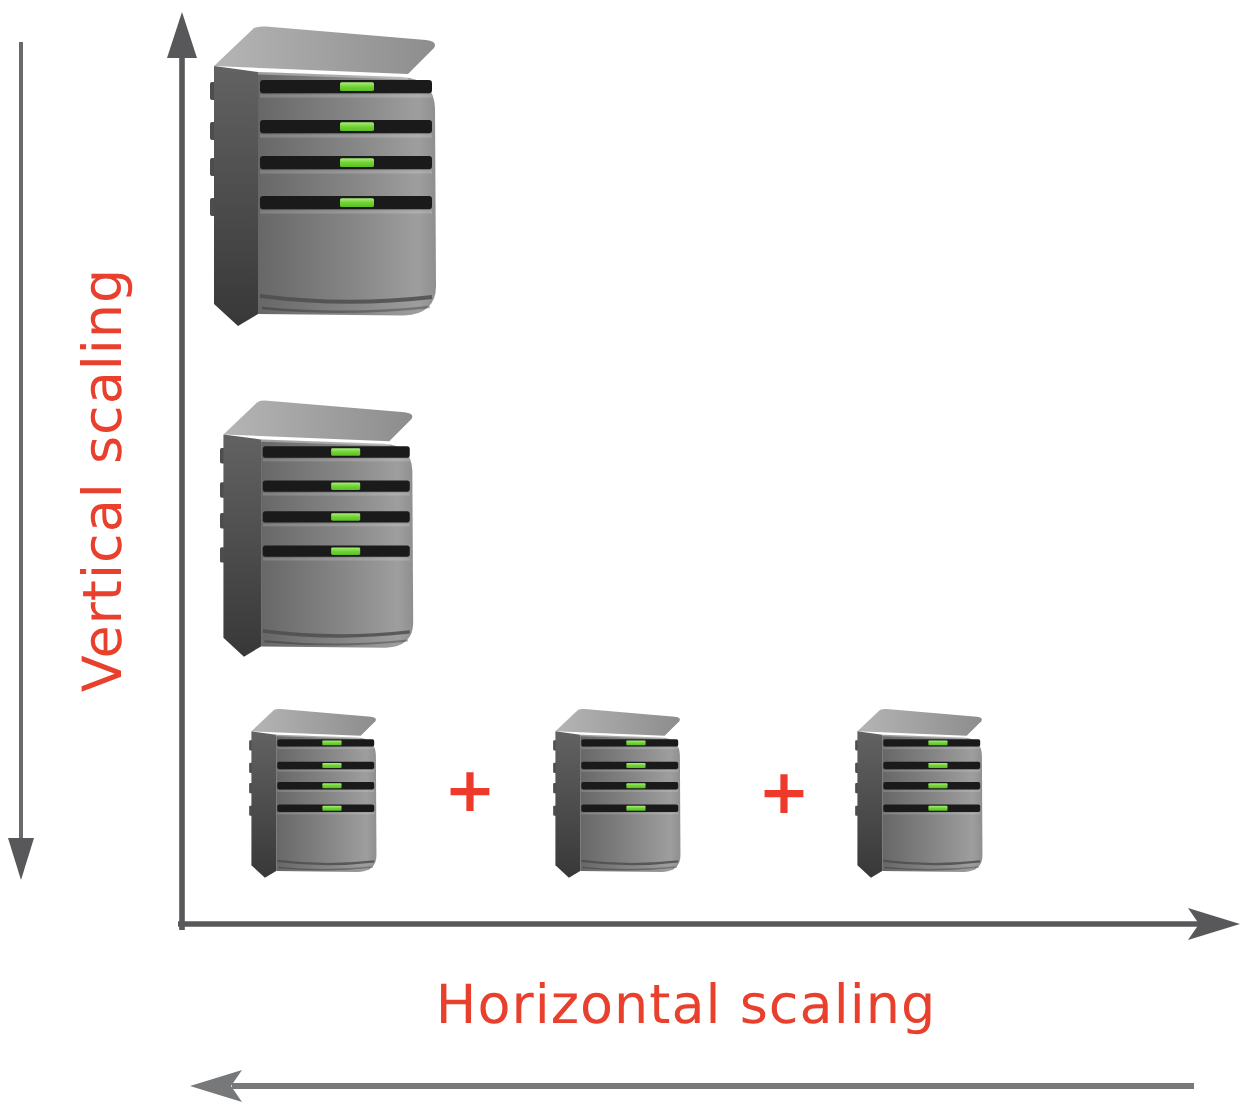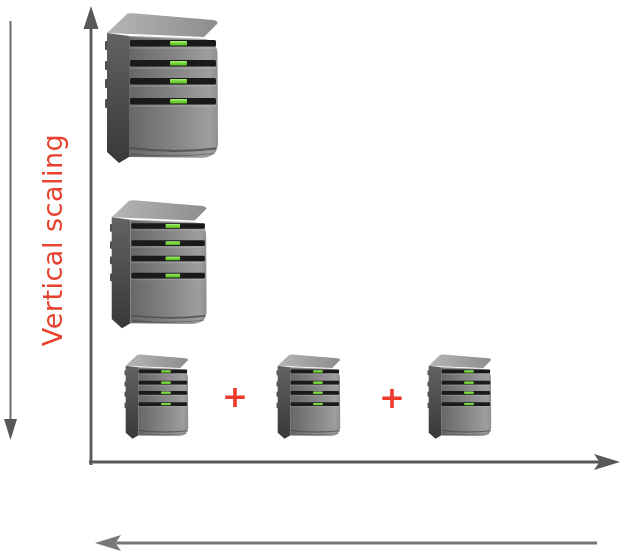--- a/index.html
+++ b/index.html
@@ -116,20 +116,21 @@
     <polygon points="531,11 505,3 510.5,11 505,19" fill="#58585b"></polygon>
   </svg>
 
   <svg class="abs" style="left:92px; top:532px;" width="512" height="22">
     <line x1="24" y1="11" x2="505" y2="11" stroke="#77787a" stroke-width="3"></line>
     <polygon points="3,11 29,3 23.5,11 29,19" fill="#77787a"></polygon>
   </svg>
 
   <div class="axis-label vertical" style="left:52px; top:240px;">Vertical scaling</div>
 
+  <div class="axis-label" style="left:343px; top:503px;">Horizontal scaling</div>
 
   <svg class="server" style="left:105px; top:7px;" width="124" height="158">
     <use href="#server-sym"></use>
   </svg>
 
   <svg class="server" style="left:110px; top:194px;" width="106" height="137">
     <use href="#server-sym"></use>
   </svg>
 
   <svg class="server" style="left:124px; top:351px;" width="71" height="89">

